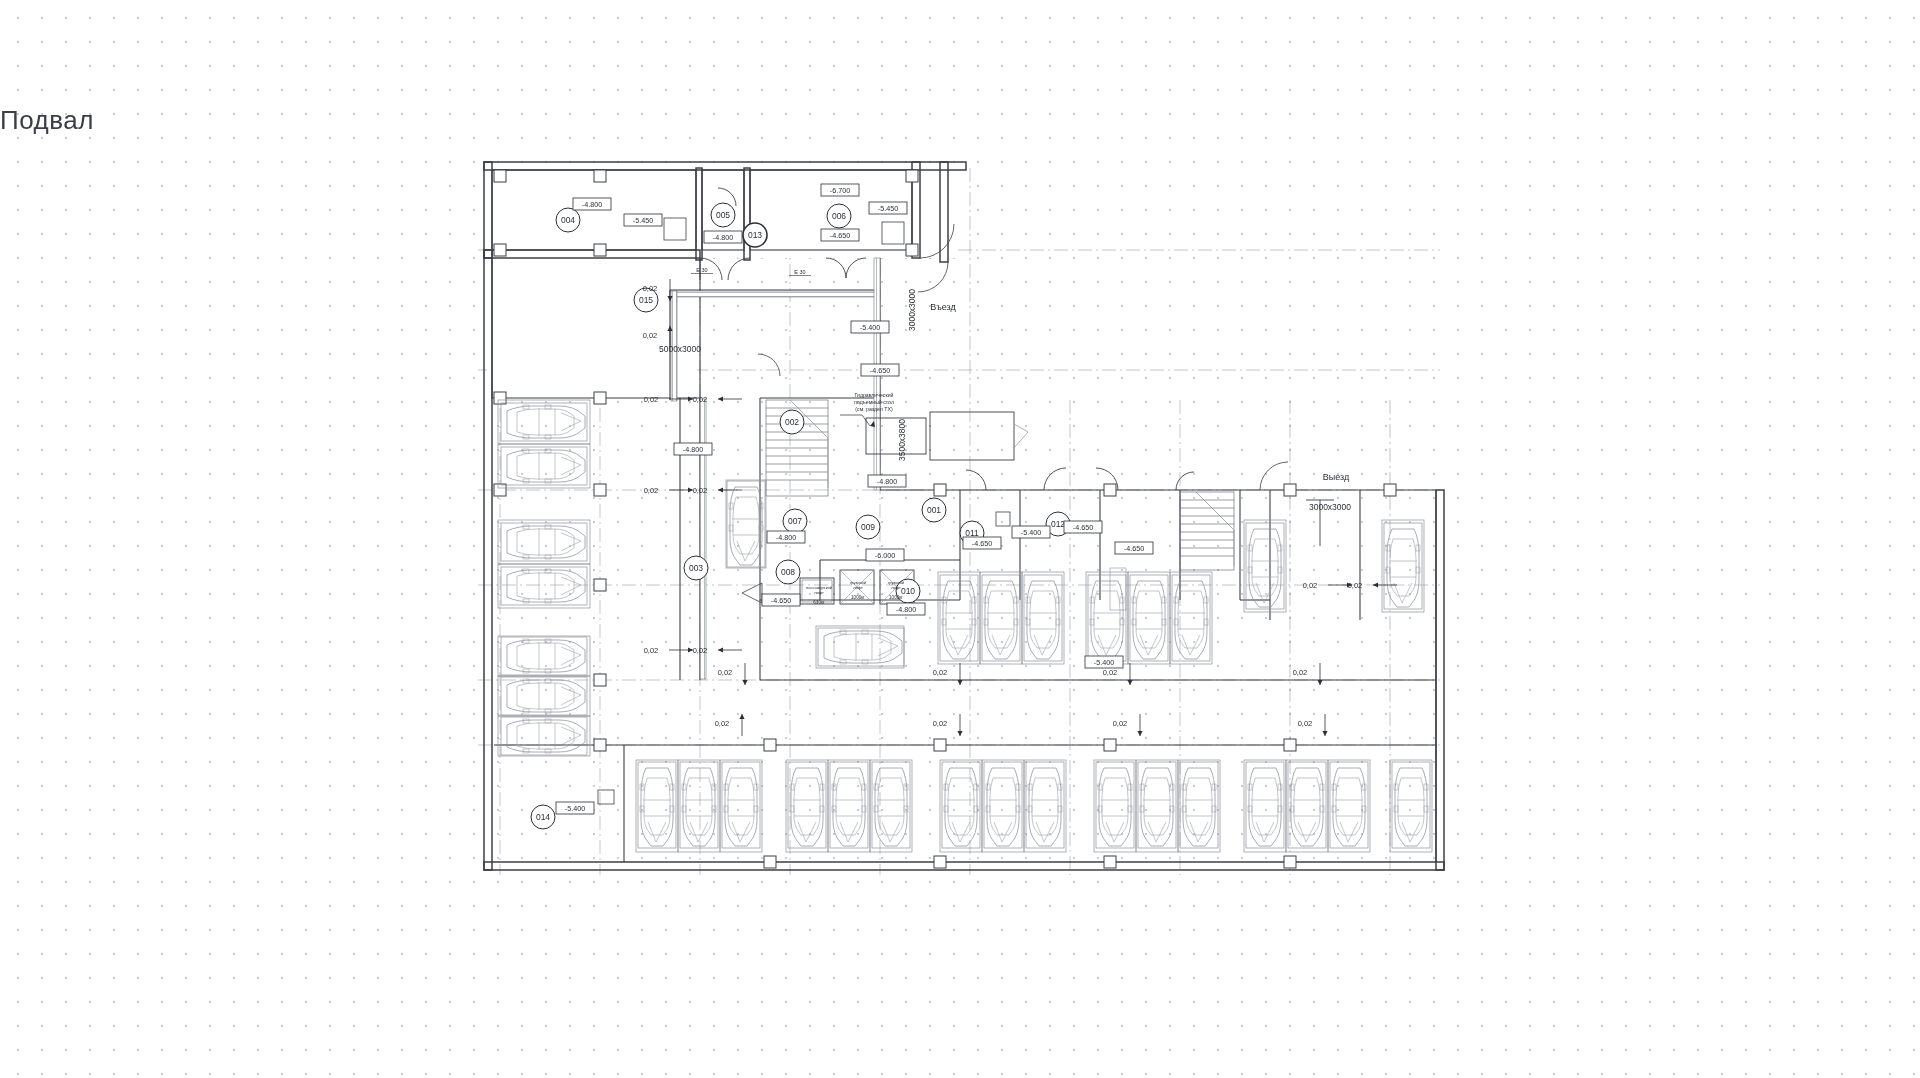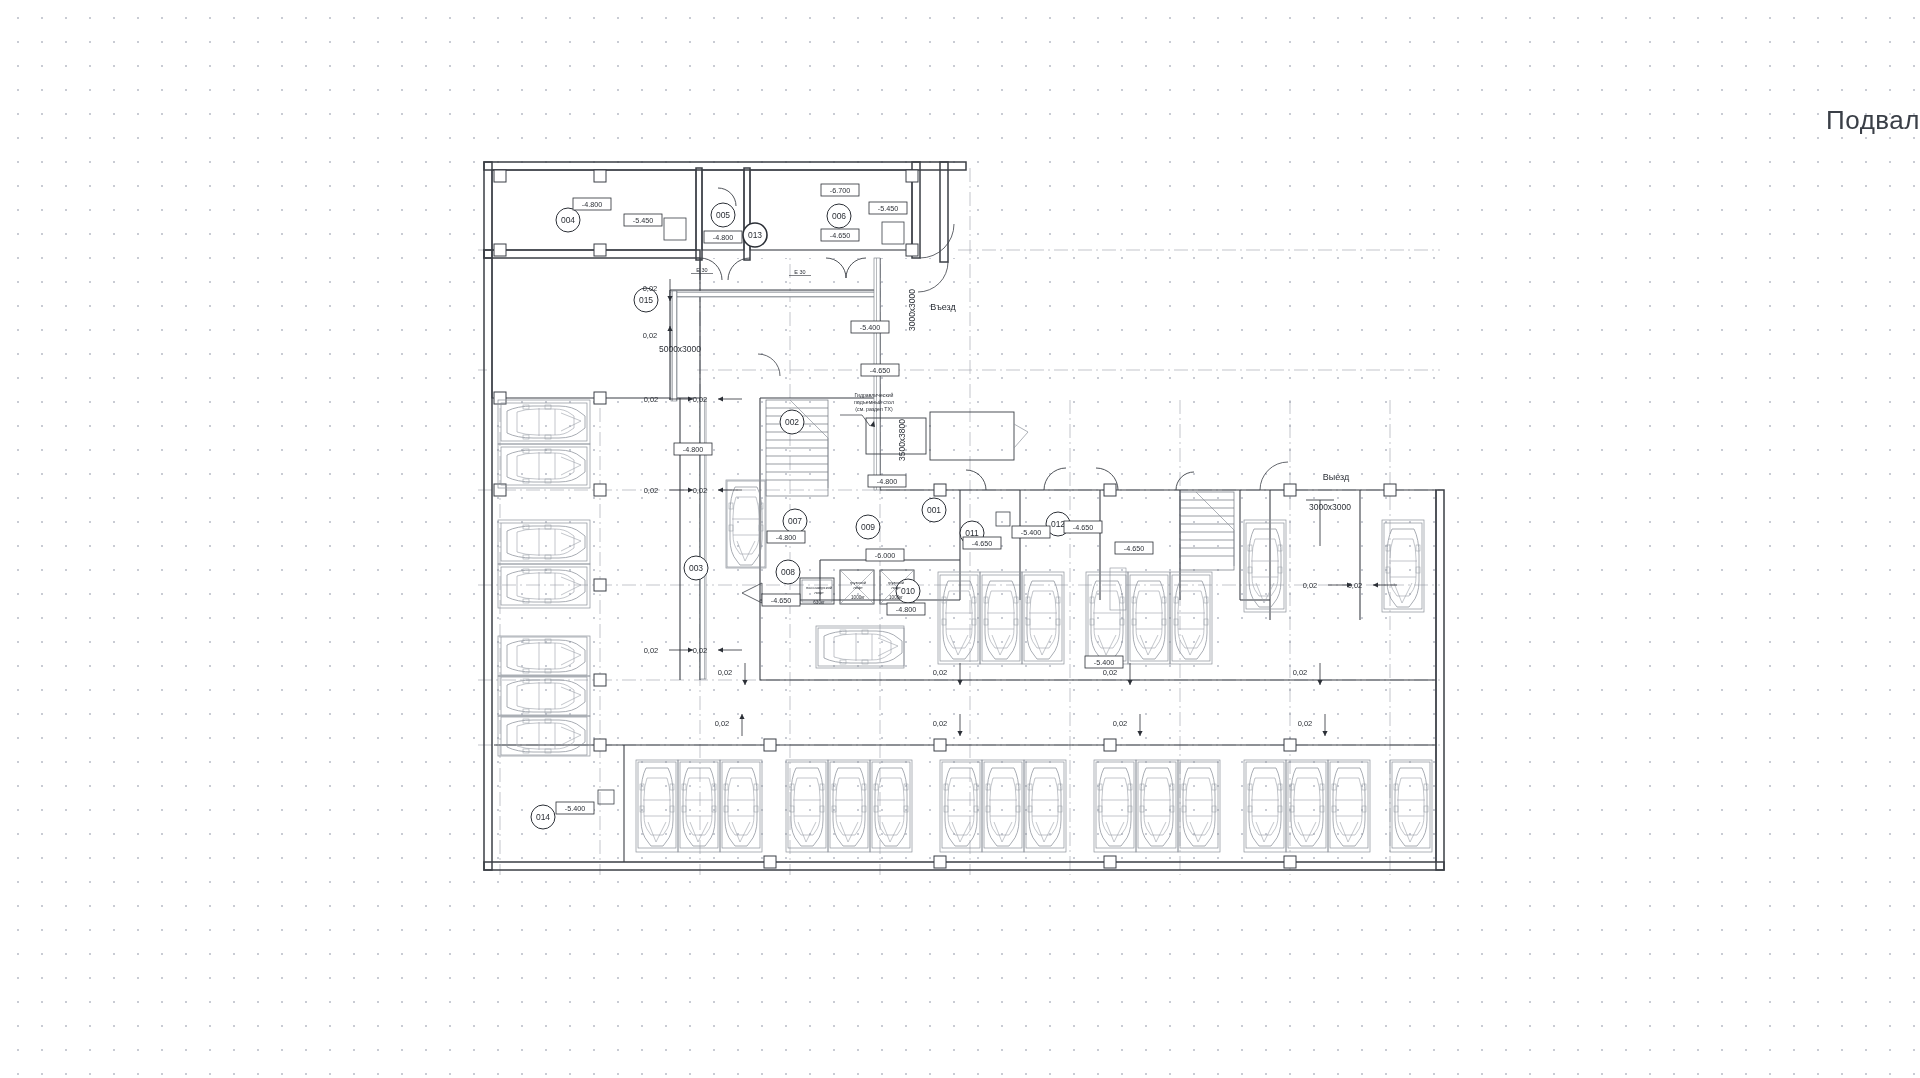--- a/index.html
+++ b/index.html
@@ -6,21 +6,21 @@
   body{
     width:1920px;height:1078px;overflow:hidden;
     background-color:#ffffff;
     background-image:radial-gradient(#c9ccd4 1.15px, transparent 1.2px);
     background-size:24px 24px;
     background-position:6px 6px;
     font-family:"Liberation Sans", sans-serif;
     position:relative;
   }
   #page-title{
-    position:absolute;left:0;top:105px;width:1920px;text-align:right;
+    position:absolute;left:0;top:105px;width:1920px;text-align:left;
     font-size:26px;color:#3a3f47;letter-spacing:.5px;font-weight:400;
   }
   #plan-wrap{position:absolute;left:460px;top:150px;width:1010px;height:740px;}
   svg{display:block;}
 </style>
 </head>
 <body>
 
 <div id="page-title">Подвал</div>
 

